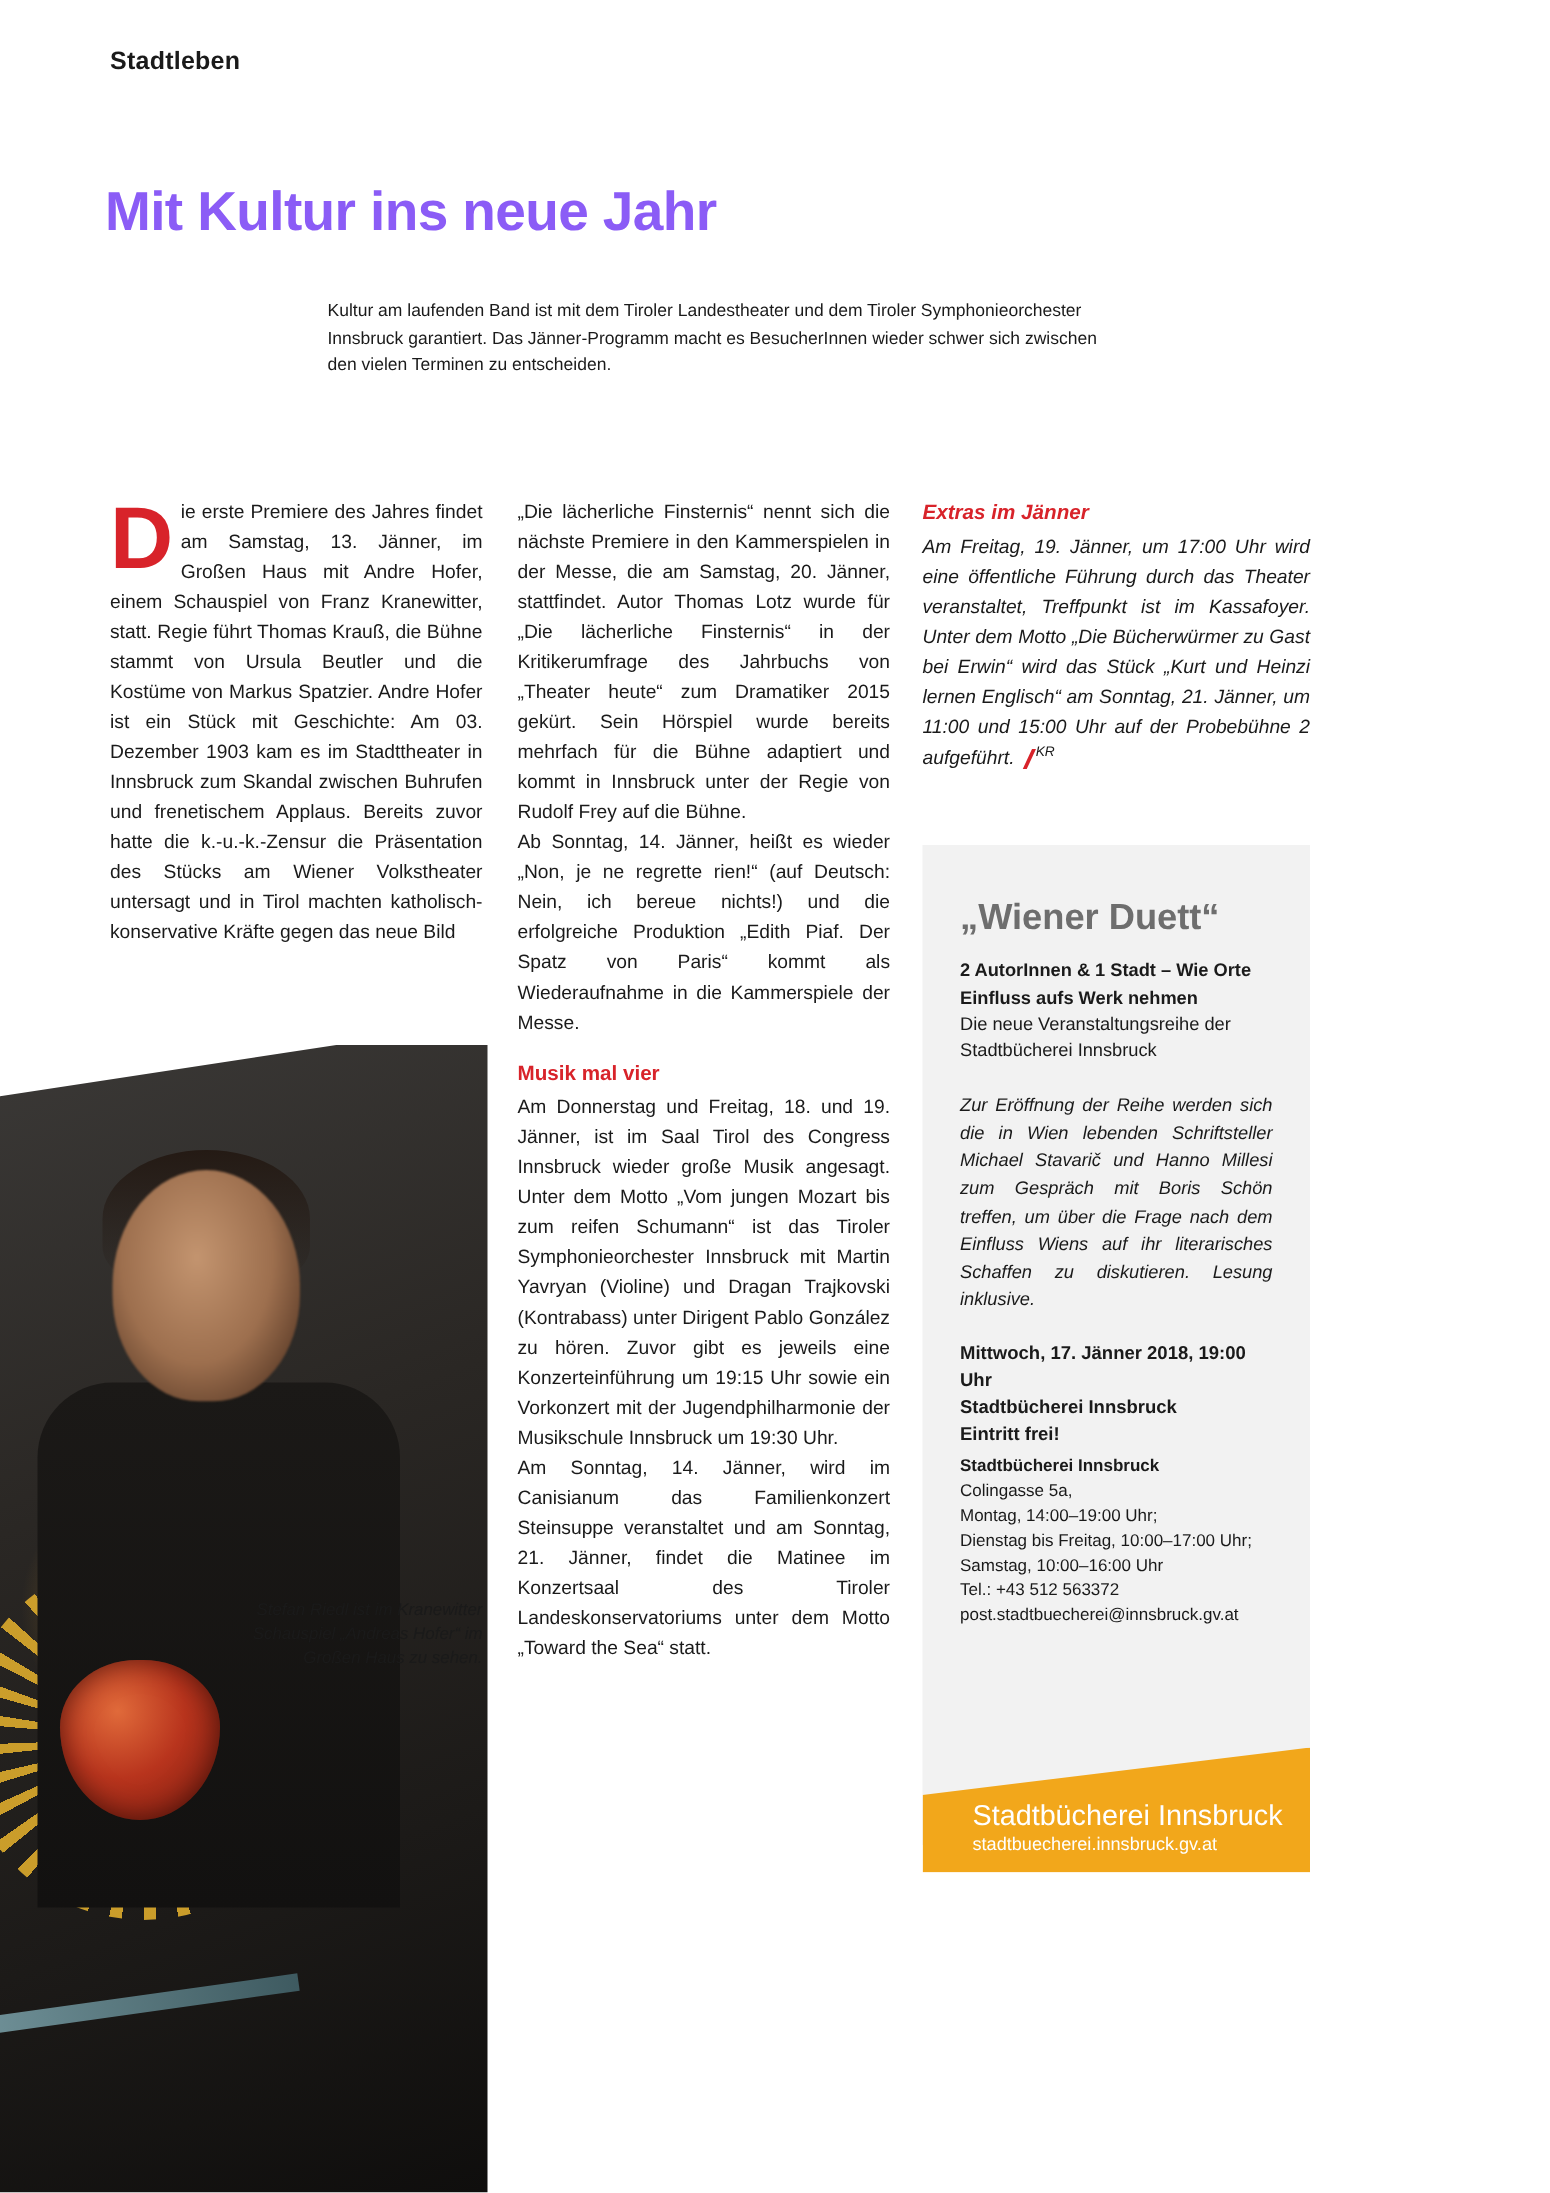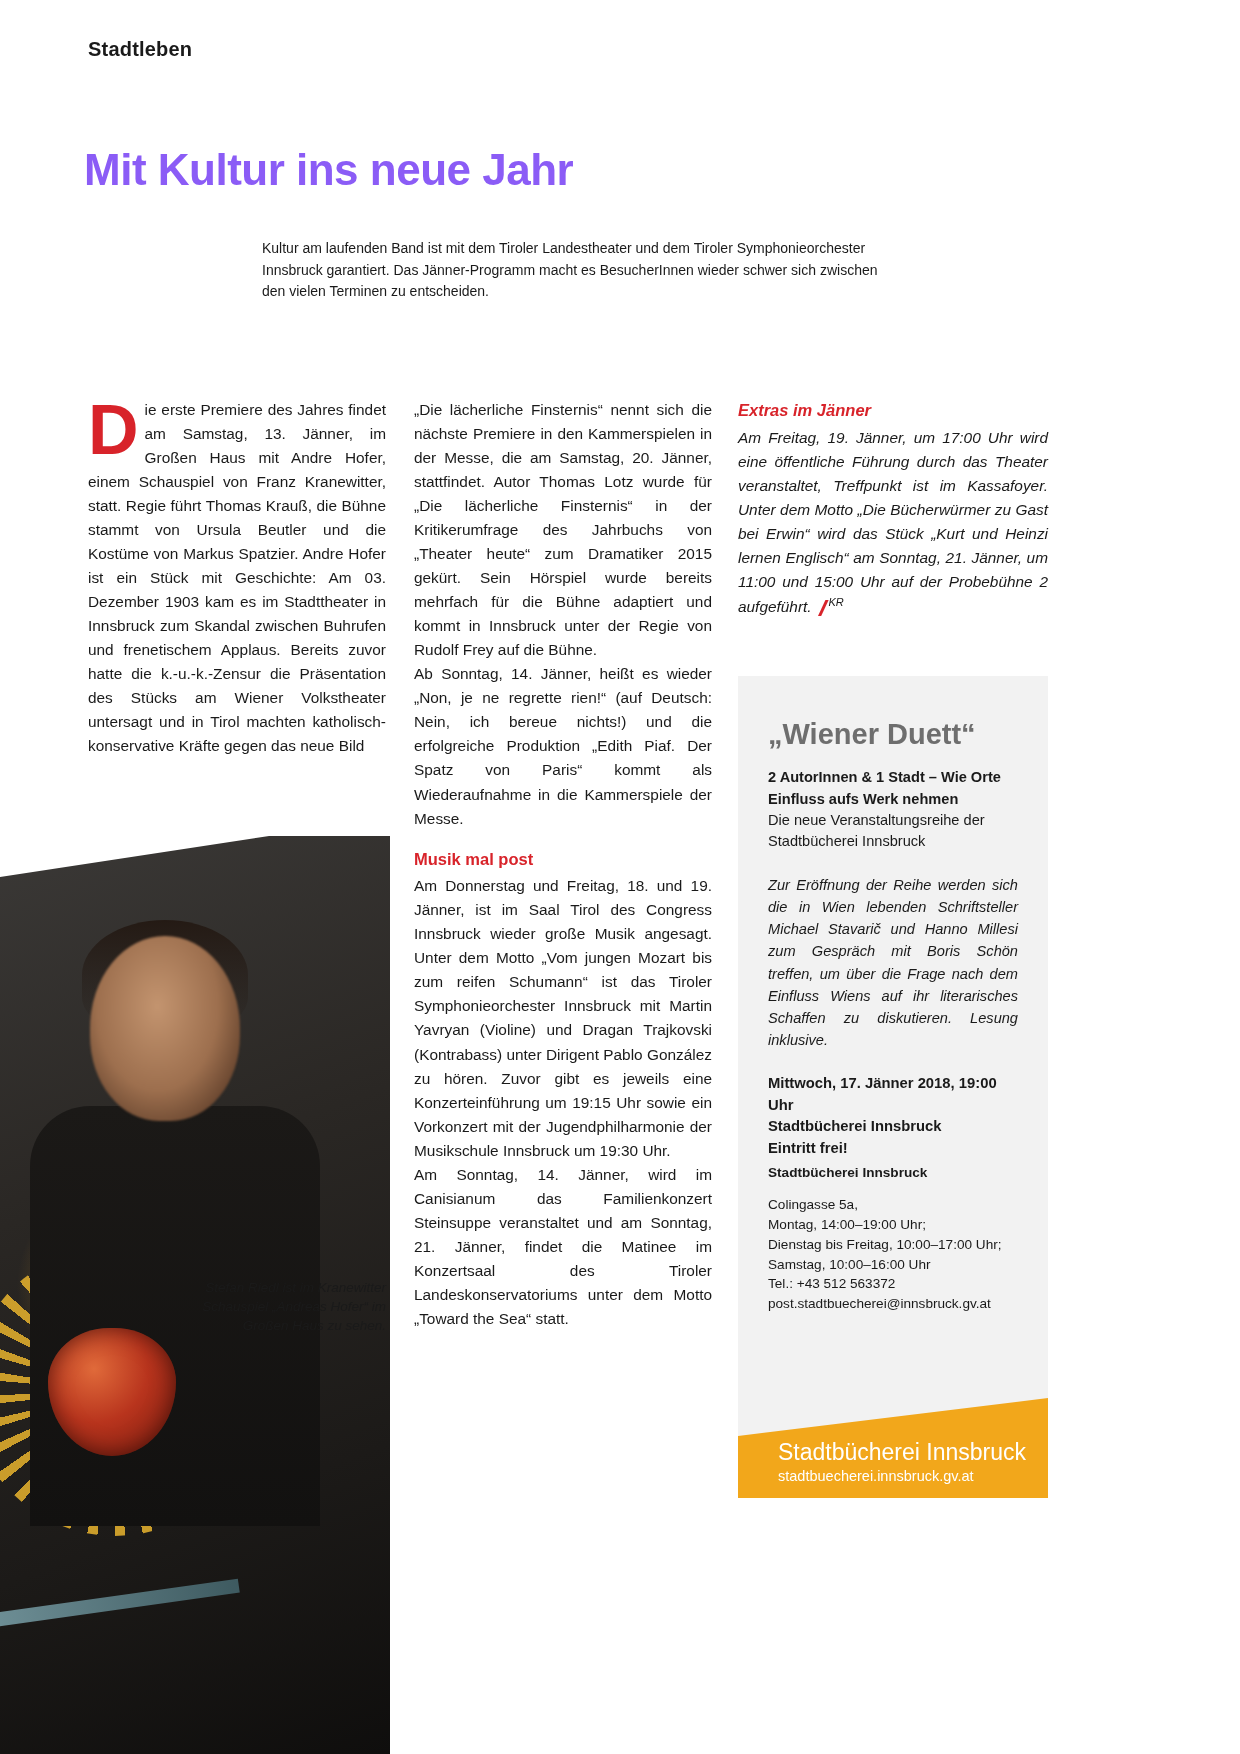--- a/index.html
+++ b/index.html
@@ -287,21 +287,21 @@
 
   <div class="col col-1">
     <p class="dropcap-para">
       <span class="dropcap">D</span><span>ie erste Premiere des Jahres findet am Samstag, 13. Jänner, im Großen Haus mit Andre Hofer, einem Schauspiel von Franz Kranewitter, statt. Regie führt Thomas Krauß, die Bühne stammt von Ursula Beutler und die Kostüme von Markus Spatzier. Andre Hofer ist ein Stück mit Geschichte: Am 03. Dezember 1903 kam es im Stadttheater in Innsbruck zum Skandal zwischen Buhrufen und frenetischem Applaus. Bereits zuvor hatte die k.-u.-k.-Zensur die Präsentation des Stücks am Wiener Volkstheater untersagt und in Tirol machten katholisch-konservative Kräfte gegen das neue Bild</span>
     </p>
   </div>
 
   <div class="col col-2">
     <p>„Die lächerliche Finsternis“ nennt sich die nächste Premiere in den Kammerspielen in der Messe, die am Samstag, 20. Jänner, stattfindet. Autor Thomas Lotz wurde für „Die lächerliche Finsternis“ in der Kritikerumfrage des Jahrbuchs von „Theater heute“ zum Dramatiker 2015 gekürt. Sein Hörspiel wurde bereits mehrfach für die Bühne adaptiert und kommt in Innsbruck unter der Regie von Rudolf Frey auf die Bühne.</p>
     <p>Ab Sonntag, 14. Jänner, heißt es wieder „Non, je ne regrette rien!“ (auf Deutsch: Nein, ich bereue nichts!) und die erfolgreiche Produktion „Edith Piaf. Der Spatz von Paris“ kommt als Wiederaufnahme in die Kammerspiele der Messe.</p>
-    <div class="subhead">Musik mal post</div>
+    <div class="subhead">Musik mal vier</div>
     <p>Am Donnerstag und Freitag, 18. und 19. Jänner, ist im Saal Tirol des Congress Innsbruck wieder große Musik angesagt. Unter dem Motto „Vom jungen Mozart bis zum reifen Schumann“ ist das Tiroler Symphonieorchester Innsbruck mit Martin Yavryan (Violine) und Dragan Trajkovski (Kontrabass) unter Dirigent Pablo González zu hören. Zuvor gibt es jeweils eine Konzerteinführung um 19:15 Uhr sowie ein Vorkonzert mit der Jugendphilharmonie der Musikschule Innsbruck um 19:30 Uhr.</p>
     <p>Am Sonntag, 14. Jänner, wird im Canisianum das Familienkonzert Steinsuppe veranstaltet und am Sonntag, 21. Jänner, findet die Matinee im Konzertsaal des Tiroler Landeskonservatoriums unter dem Motto „Toward the Sea“ statt.</p>
   </div>
 
   <div class="col col-3">
     <div class="subhead" style="margin-top:0">Extras im Jänner</div>
     <p><span>Am Freitag, 19. Jänner, um 17:00 Uhr wird eine öffentliche Führung durch das Theater veranstaltet, Treffpunkt ist im Kassafoyer. Unter dem Motto „Die Bücherwürmer zu Gast bei Erwin“ wird das Stück „Kurt und Heinzi lernen Englisch“ am Sonntag, 21. Jänner, um 11:00 und 15:00 Uhr auf der Probebühne 2 aufgeführt.</span><span class="endmark">❙</span><span class="initials">KR</span></p>
   </div>
 
   <div class="photo-wrap">
@@ -321,21 +321,21 @@
   <div class="sidebox">
     <div class="sidebox-inner">
       <div class="sidebox-title">„Wiener Duett“</div>
       <div class="sidebox-sub">2 AutorInnen &amp; 1 Stadt – Wie Orte Einfluss aufs Werk nehmen</div>
       <div class="sidebox-sub2">Die neue Veranstaltungsreihe der Stadtbücherei Innsbruck</div>
       <div class="sidebox-body">Zur Eröffnung der Reihe werden sich die in Wien lebenden Schriftsteller Michael Stavarič und Hanno Millesi zum Gespräch mit Boris Schön treffen, um über die Frage nach dem Einfluss Wiens auf ihr literarisches Schaffen zu diskutieren. Lesung inklusive.</div>
       <div class="sidebox-when">Mittwoch, 17. Jänner 2018, 19:00 Uhr</div>
       <div class="sidebox-when" style="margin-top:0">Stadtbücherei Innsbruck</div>
       <div class="sidebox-when" style="margin-top:0">Eintritt frei!</div>
       <div class="sidebox-contact" style="font-weight:bold">Stadtbücherei Innsbruck</div>
-      <div class="sidebox-contact" style="margin-top:12px">Colingasse 5a,</div>
+      <div class="sidebox-contact" style="margin-top:0">Colingasse 5a,</div>
       <div class="sidebox-contact" style="margin-top:0">Montag, 14:00–19:00 Uhr;</div>
       <div class="sidebox-contact" style="margin-top:0">Dienstag bis Freitag, 10:00–17:00 Uhr;</div>
       <div class="sidebox-contact" style="margin-top:0">Samstag, 10:00–16:00 Uhr</div>
       <div class="sidebox-contact" style="margin-top:0">Tel.: +43 512 563372</div>
       <div class="sidebox-contact" style="margin-top:0">post.stadtbuecherei@innsbruck.gv.at</div>
     </div>
   </div>
 
   <div class="banner">
     <div class="banner-bg"></div>

